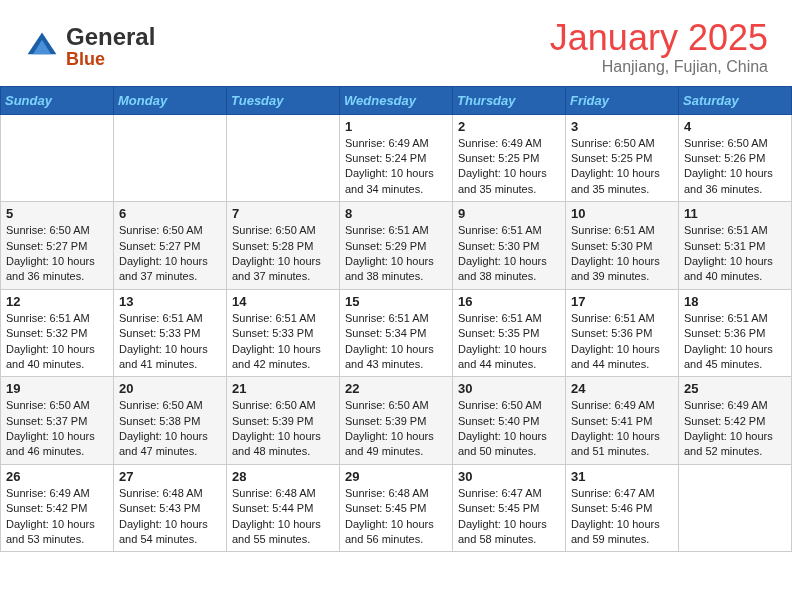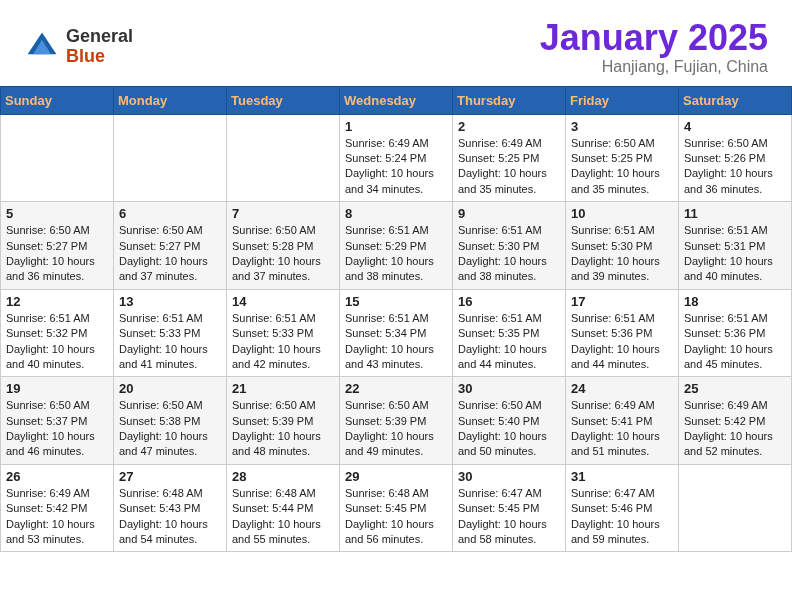--- a/index.html
+++ b/index.html
@@ -19,60 +19,61 @@
       display: flex;
       align-items: center;
       gap: 6px;
     }
     .logo-text {
       display: flex;
       flex-direction: column;
       line-height: 1.1;
     }
     .logo-general {
-      font-size: 18px;
+      font-size: 24px;
       font-weight: bold;
       color: #333;
     }
     .logo-blue {
       font-size: 18px;
       font-weight: bold;
       color: #c2410c;
     }
     .logo-icon {
       width: 36px;
       height: 36px;
     }
     .title-block {
       text-align: right;
     }
     .month-title {
       font-size: 36px;
-      font-weight: bold;
-      color: #6d28d9;
+      font-weight: normal;
+      color: #ef4444;
       line-height: 1.1;
     }
     .location {
       font-size: 16px;
       color: #737373;
     }
     .calendar {
       width: 100%;
       border-collapse: collapse;
       border: 1px solid #ccc;
       margin: 0;
     }
     .calendar th {
       background-color: #2563b0;
-      color: #fdba74;
+      color: #7dd3fc;
       font-size: 13px;
       font-weight: bold;
       padding: 6px 4px;
       text-align: left;
       border: 1px solid #1a4e96;
+      font-style: italic;
     }
     .calendar td {
       vertical-align: top;
       border: 1px solid #ccc;
       padding: 4px 5px;
       width: 113px;
       min-height: 80px;
       font-size: 11px;
       color: #222;
       background: #fff;

